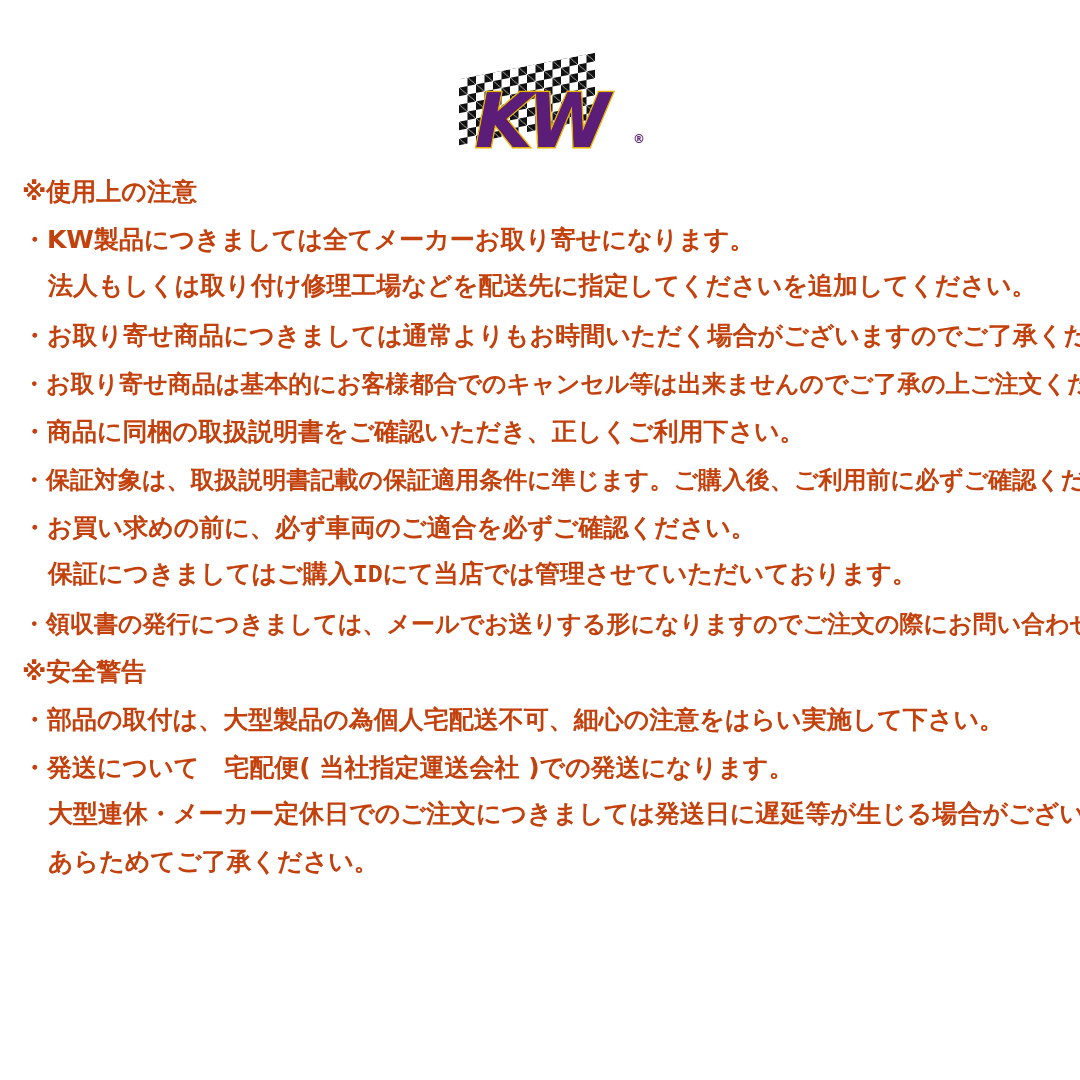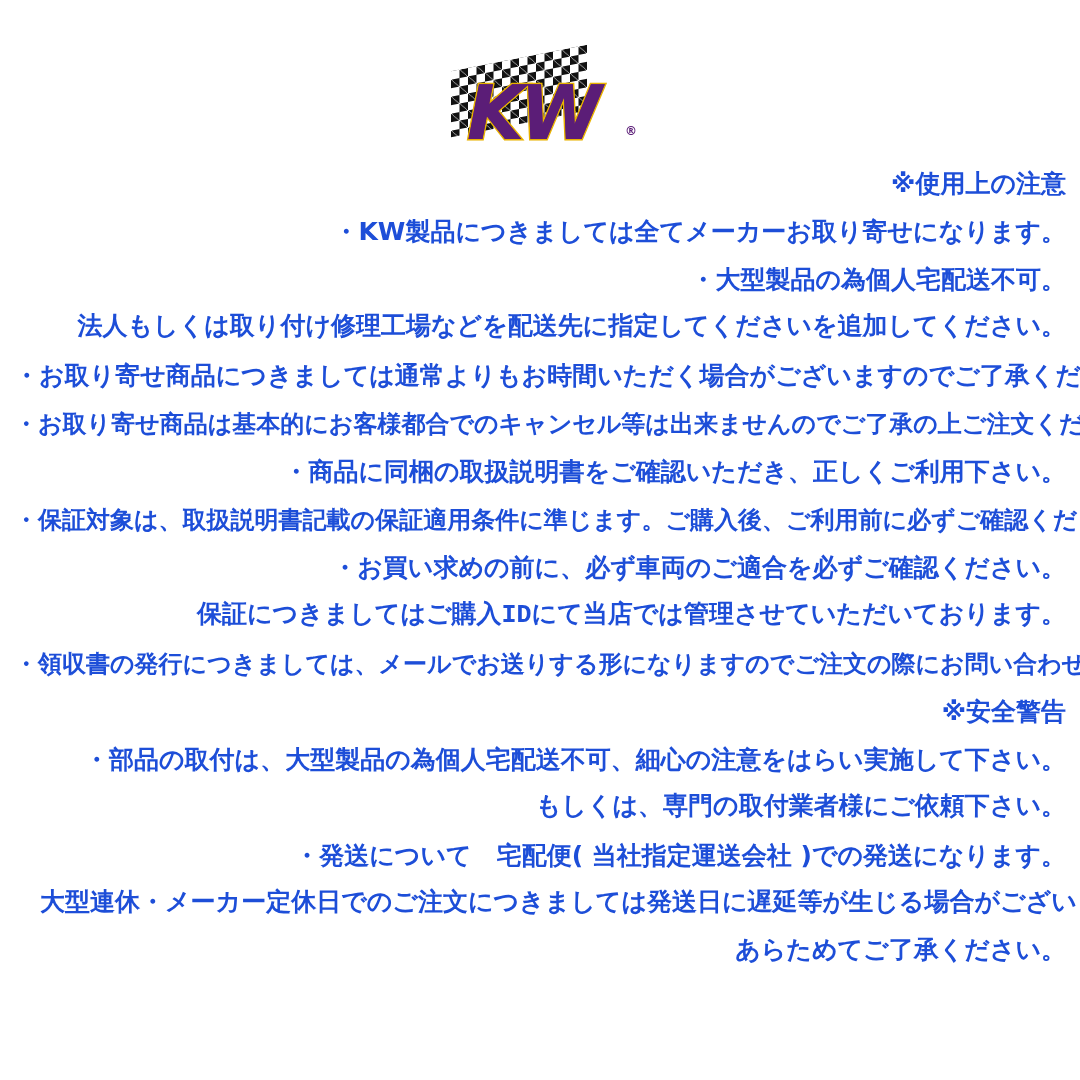--- a/index.html
+++ b/index.html
@@ -12,21 +12,21 @@
     height: 1080px;
     font-family: "DejaVu Sans", "Liberation Sans", sans-serif;
     color: #000000;
     overflow: hidden;
   }
   .page {
     position: relative;
     width: 1080px;
     height: 1080px;
     box-sizing: border-box;
-    padding: 0;
+    padding: 8px;
   }
 
   
   .logo-wrap {
     position: relative;
     width: 100%;
     height: 160px;
   }
   .logo {
     position: absolute;
@@ -77,23 +77,22 @@
   
   .body-text {
     position: relative;
     padding: 0 14px 0 14px;
   }
   .line {
     font-size: 25px;
     line-height: 48px;
     white-space: nowrap;
     letter-spacing: 0px;
-    color: #1d4ed8;
+    color: #c2410c;
     font-weight: 600;
-    text-align: right;
   }
   .line.heading {
     font-weight: 700;
   }
   .line.indent {
     padding-left: 26px;
     font-family: Liberation Mono, monospace;
   }
   .line.tight {
     font-size: 24px;
@@ -110,32 +109,30 @@
       <div class="kw-text">KW</div>
       <div class="reg-mark">®</div>
     </div>
   </div>
 
   <div class="body-text">
 
     <div class="line heading">※使用上の注意</div>
 
     <div class="line">・KW製品につきましては全てメーカーお取り寄せになります。</div>
-    <div class="line">・大型製品の為個人宅配送不可。</div>
     <div class="line indent">法人もしくは取り付け修理工場などを配送先に指定してくださいを追加してください。</div>
     <div class="line">・お取り寄せ商品につきましては通常よりもお時間いただく場合がございますのでご了承ください。</div>
     <div class="line tight">・お取り寄せ商品は基本的にお客様都合でのキャンセル等は出来ませんのでご了承の上ご注文ください。</div>
     <div class="line">・商品に同梱の取扱説明書をご確認いただき、正しくご利用下さい。</div>
     <div class="line tight">・保証対象は、取扱説明書記載の保証適用条件に準じます。ご購入後、ご利用前に必ずご確認ください。</div>
     <div class="line">・お買い求めの前に、必ず車両のご適合を必ずご確認ください。</div>
     <div class="line indent">保証につきましてはご購入IDにて当店では管理させていただいております。</div>
     <div class="line tight">・領収書の発行につきましては、メールでお送りする形になりますのでご注文の際にお問い合わせください。</div>
 
     <div class="line heading">※安全警告</div>
 
     <div class="line">・部品の取付は、大型製品の為個人宅配送不可、細心の注意をはらい実施して下さい。</div>
-    <div class="line indent">もしくは、専門の取付業者様にご依頼下さい。</div>
     <div class="line">・発送について　宅配便( 当社指定運送会社 )での発送になります。</div>
     <div class="line indent">大型連休・メーカー定休日でのご注文につきましては発送日に遅延等が生じる場合がございますので</div>
     <div class="line indent">あらためてご了承ください。</div>
 
   </div>
 </div>
 
 </body></html>

